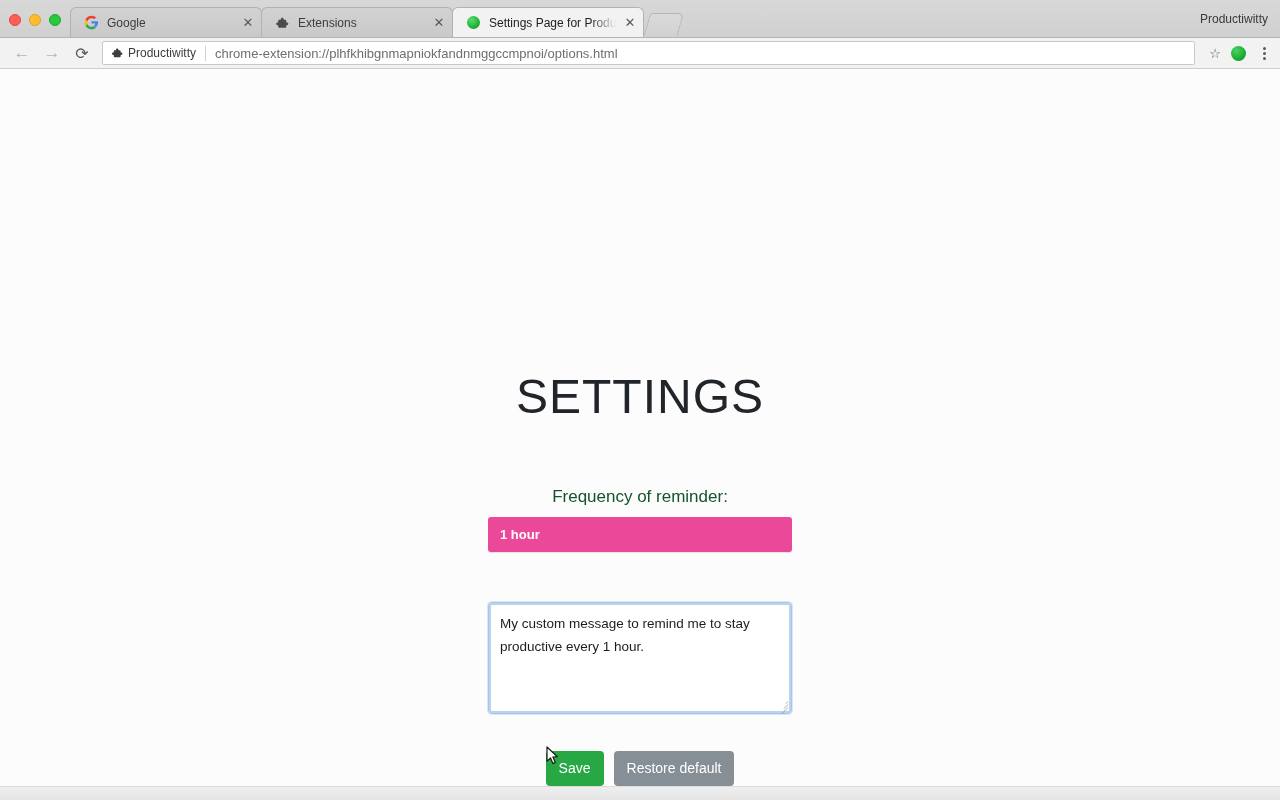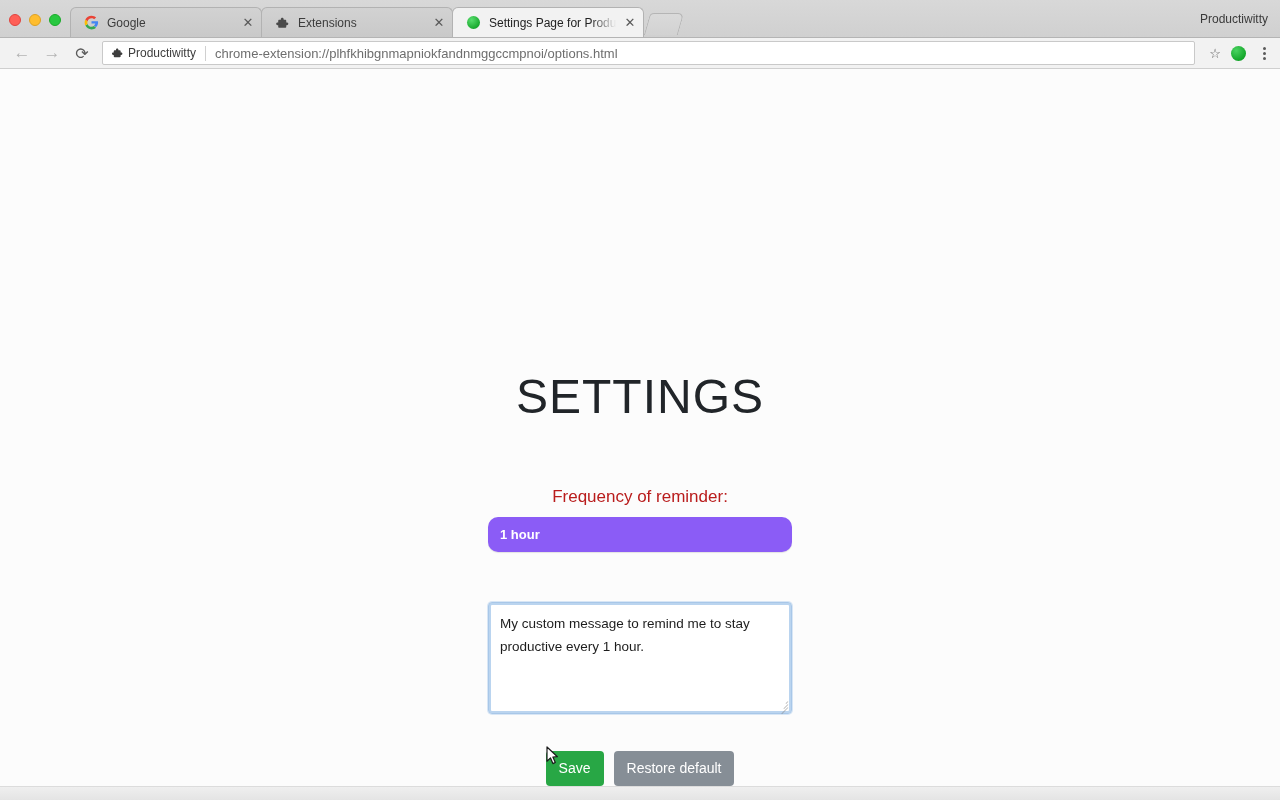--- a/index.html
+++ b/index.html
@@ -206,30 +206,30 @@
   .field-block {
     width: 304px;
     text-align: center;
   }
   .field-block.freq { margin-top: 66px; }
   .field-block.msg  { margin-top: 50px; }
 
   .field-label {
     display: block;
     font-size: 17px;
-    color: #b91c1c;
+    color: #14532d;
     margin-bottom: 10px;
     font-weight: 400;
   }
 
   .select-box {
     width: 304px; height: 35px;
-    background: #8b5cf6;
+    background: #ec4899;
     border: none;
-    border-radius: 10px;
+    border-radius: 3px;
     color: #ffffff;
     font-size: 13px;
     font-weight: bold;
     font-family: "Liberation Sans", sans-serif;
     text-align: left;
     padding: 0 12px;
     line-height: 35px;
     cursor: pointer;
     box-shadow: 0 1px 1px rgba(0,0,0,0.10);
   }

